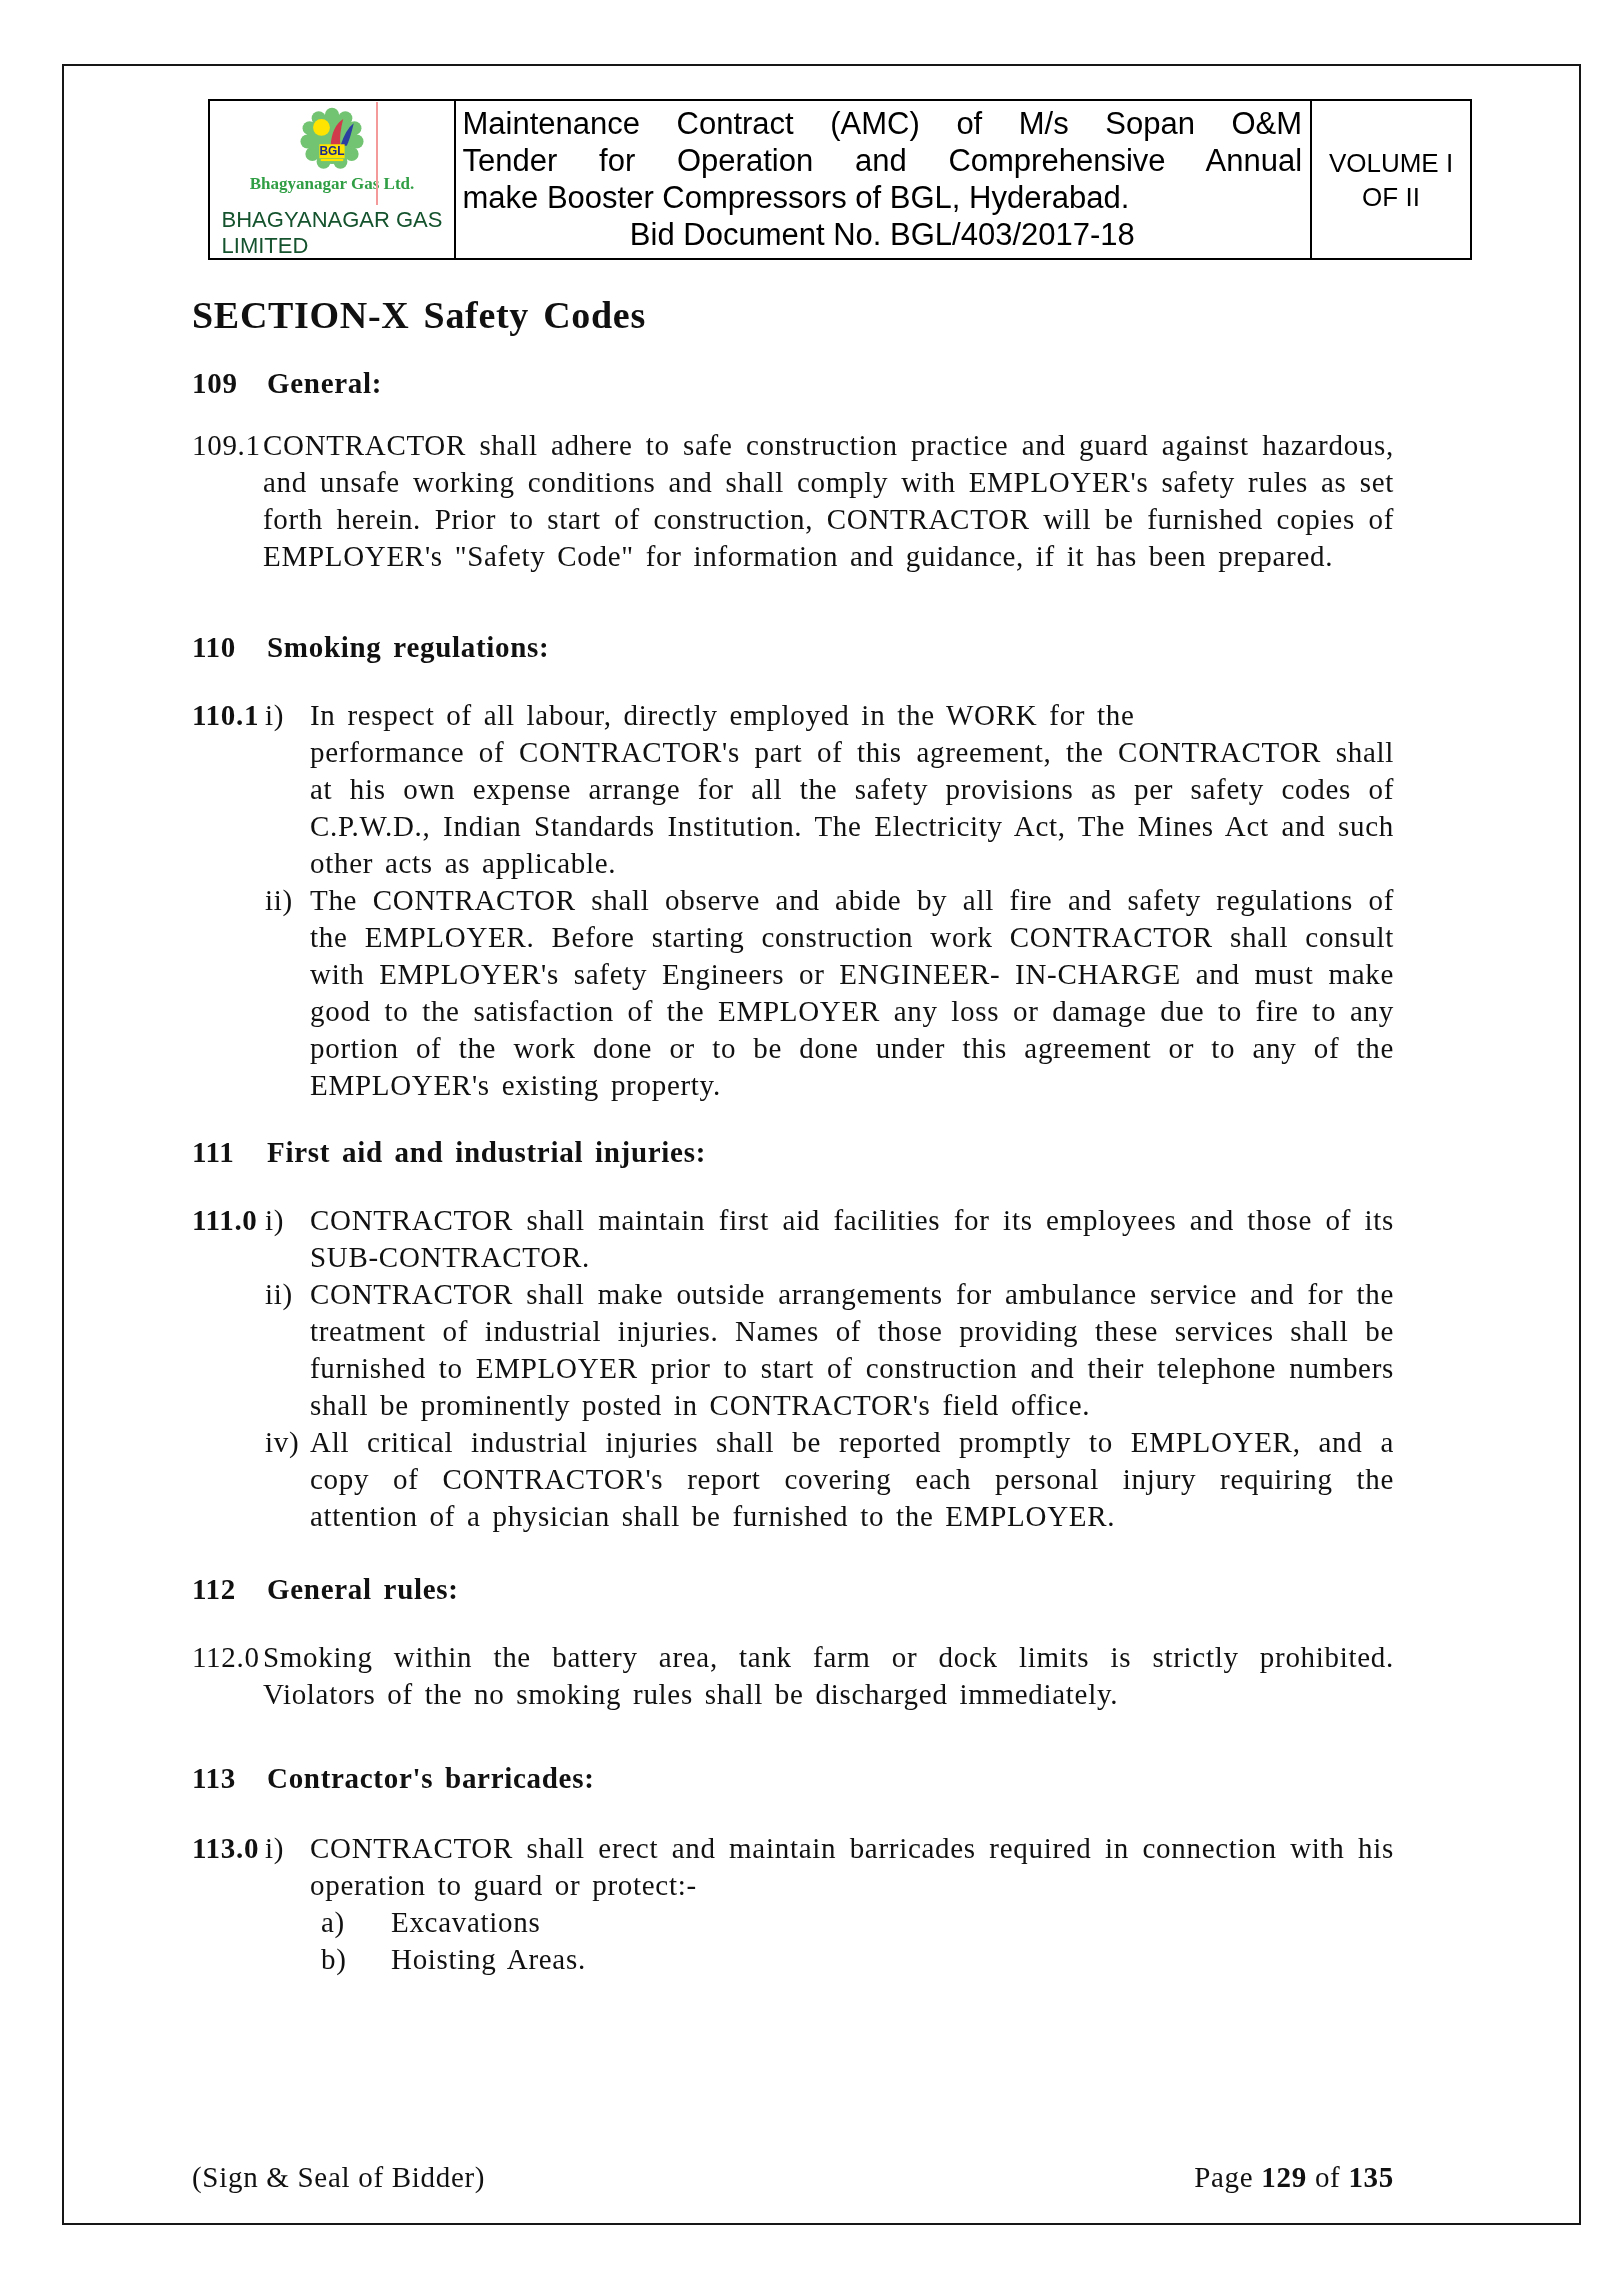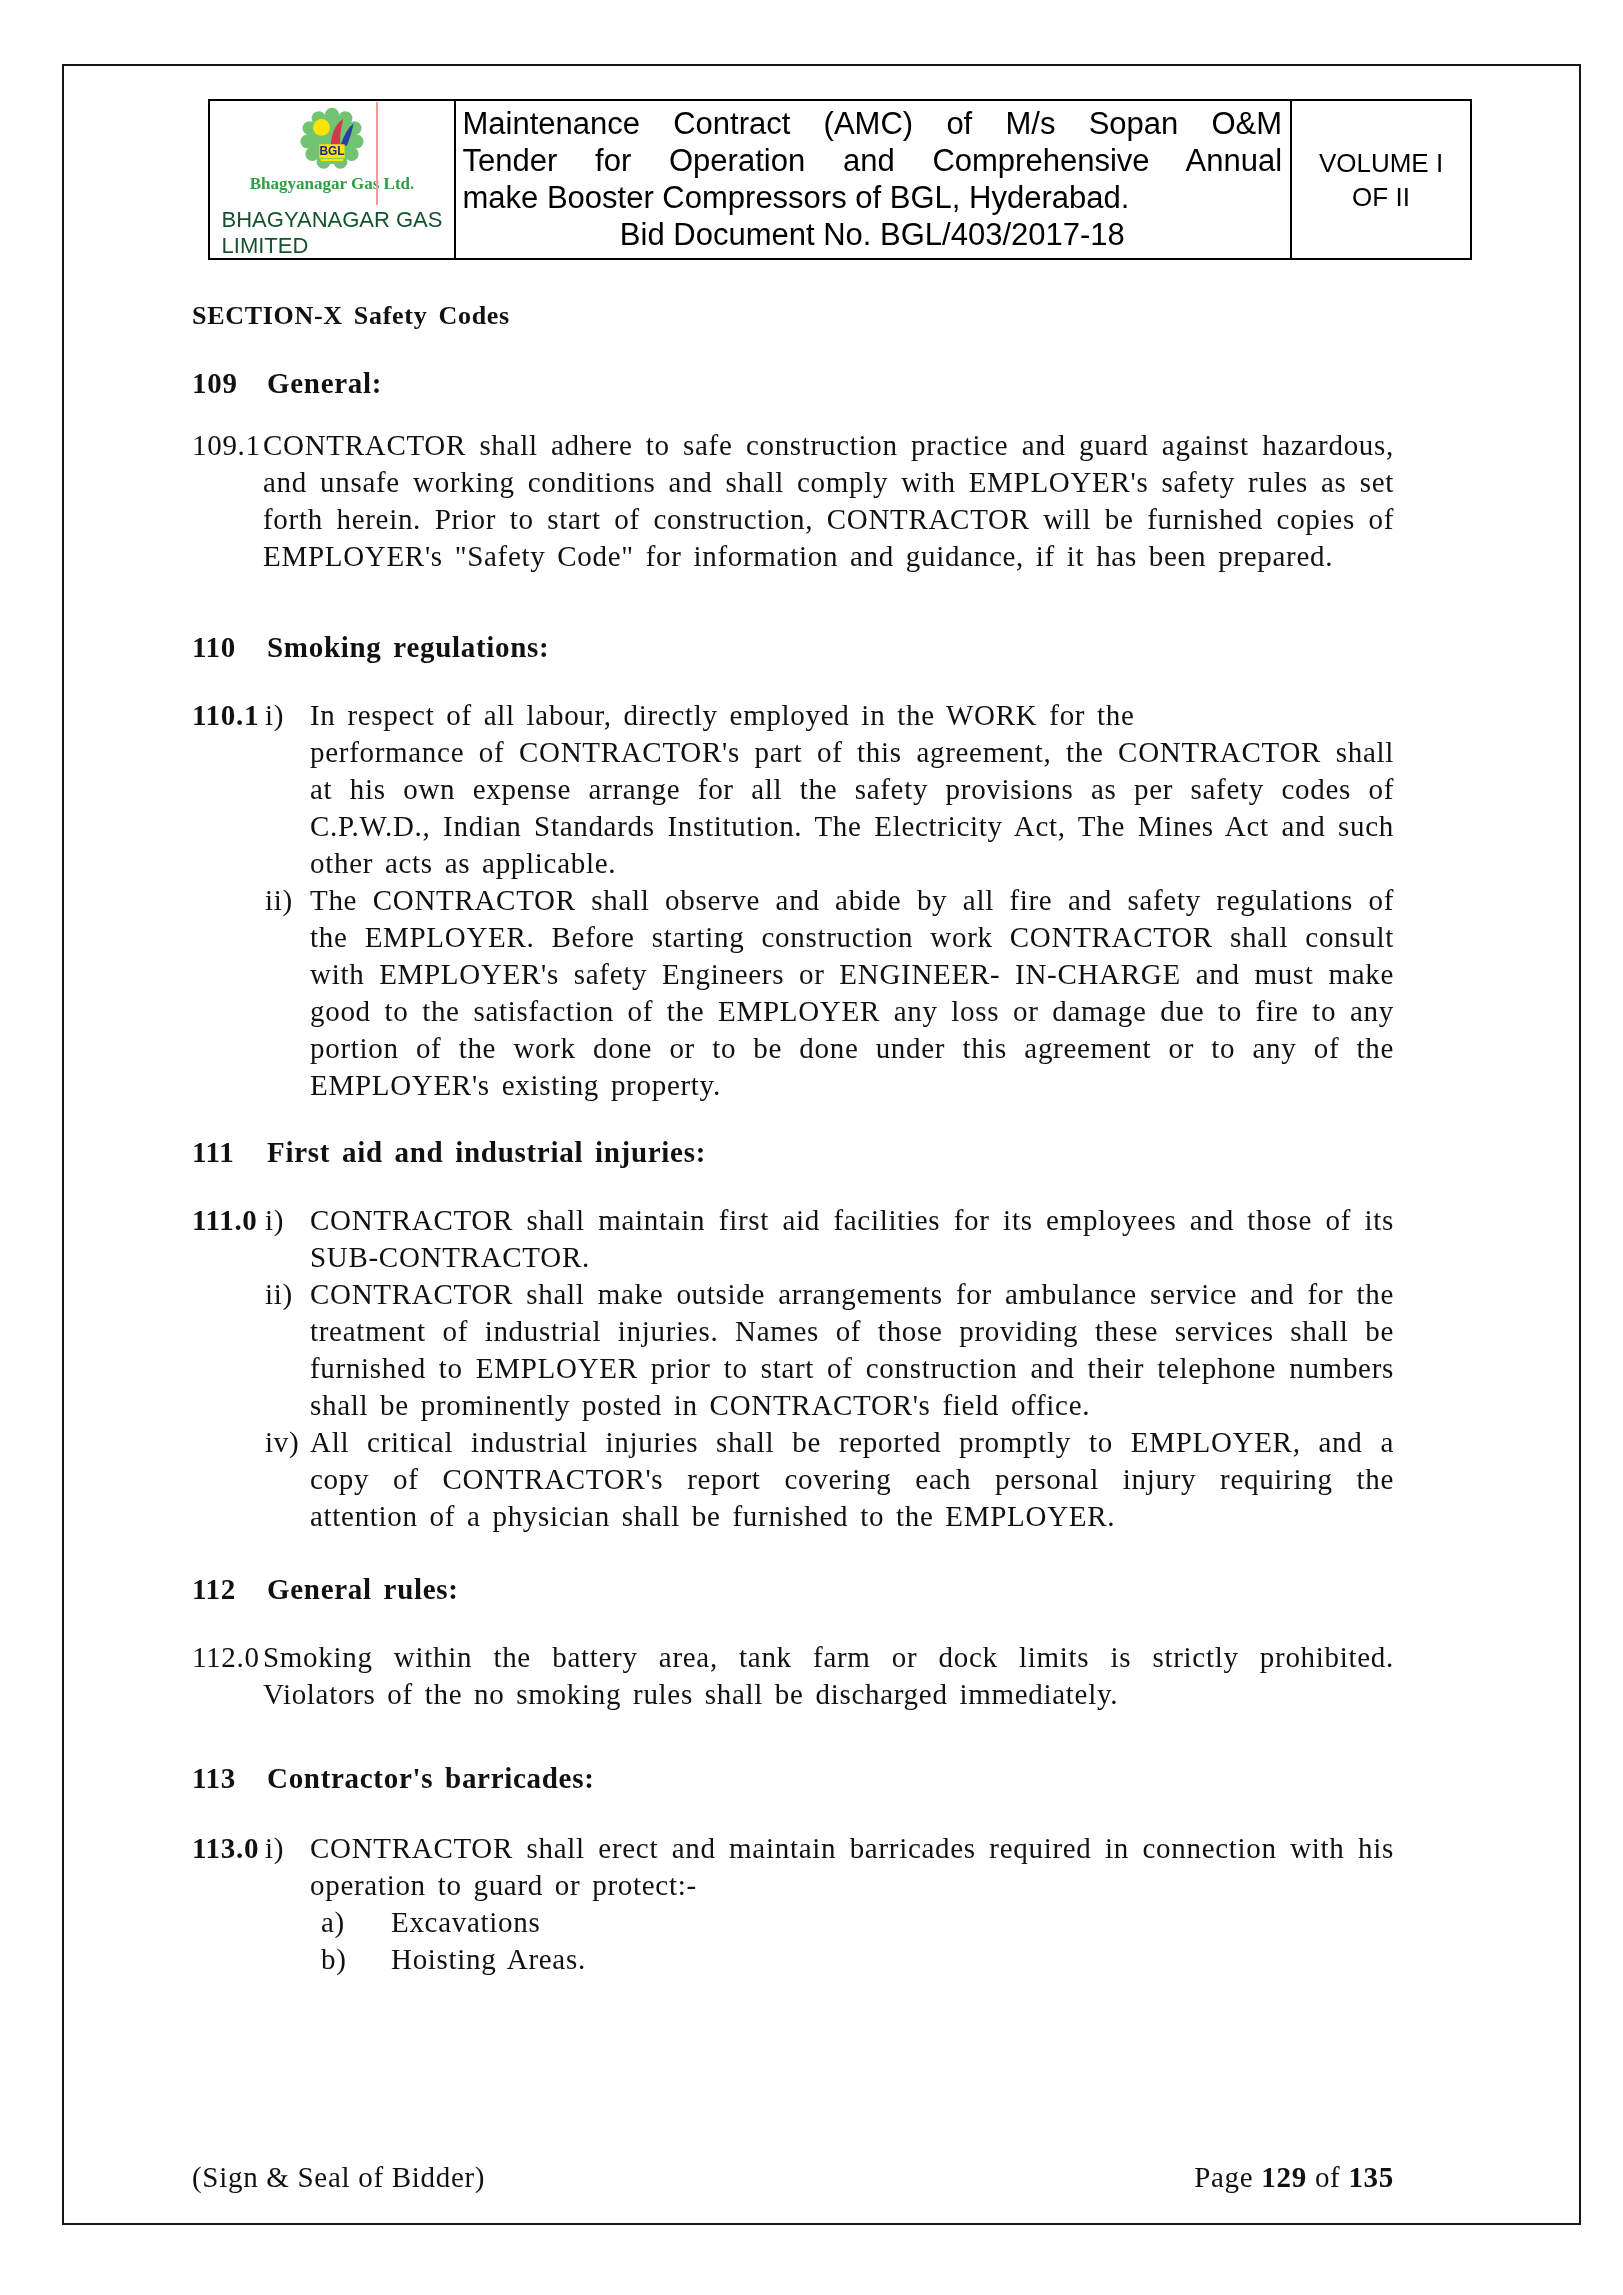--- a/index.html
+++ b/index.html
@@ -19,21 +19,21 @@
   
   .hdr-table{
     position:absolute;left:208px;top:99px;width:1264px;height:161px;
     border:2px solid #000;box-sizing:border-box;
     display:flex;flex-direction:row;
     background:#fff;
   }
   .hdr-cell{box-sizing:border-box;position:relative;}
   .cell-logo{width:246px;border-right:2px solid #000;display:flex;flex-direction:column;align-items:center;padding-top:3.9px;}
   .cell-title{flex:1;border-right:2px solid #000;padding:3.9px 7.9px 0 6.5px;}
-  .cell-volume{width:178px;display:flex;flex-direction:column;justify-content:center;align-items:center;}
+  .cell-volume{width:158px;display:flex;flex-direction:column;justify-content:center;align-items:center;}
   .red-artifact{position:absolute;right:76px;top:0.7px;width:2px;height:103px;background:#f59a9a;}
   .logo-svg{display:block;}
   .logo-subtitle{
     font-family:"Liberation Serif", serif;font-weight:bold;
     font-size:17px;line-height:17px;color:#2f9e44;text-align:center;
   }
   .logo-name{
     font-family:"Liberation Sans", sans-serif;
     font-size:22px;line-height:25.5px;color:#14532d;text-align:left;margin-top:15px;
   }
@@ -49,21 +49,21 @@
     font-size:26px;line-height:34px;color:#000;text-align:center;
   }
   
   .content{
     position:absolute;left:192px;top:281px;width:1202px;
     font-size:29px;line-height:37px;
     letter-spacing:0.7px;word-spacing:3.9px;
     text-align:justify;
   }
   .sec-title{
-    margin-top:16.4px;font-weight:bold;font-size:26px;
+    margin-top:16.4px;font-weight:bold;font-size:38px;
     text-align:left;letter-spacing:0.7px;
   }
   .heading{position:relative;padding-left:75px;font-weight:bold;text-align:left;}
   .heading .hnum{position:absolute;left:0;top:0;}
   .para{position:relative;padding-left:71px;}
   .para .pnum{position:absolute;left:0;top:0;}
   .ritem{position:relative;padding-left:118px;}
   .ritem .rnum{position:absolute;left:0;top:0;font-weight:bold;}
   .ritem .rmarker{position:absolute;left:73px;top:0;}
   .ritem .line1{display:block;text-align:left;}

